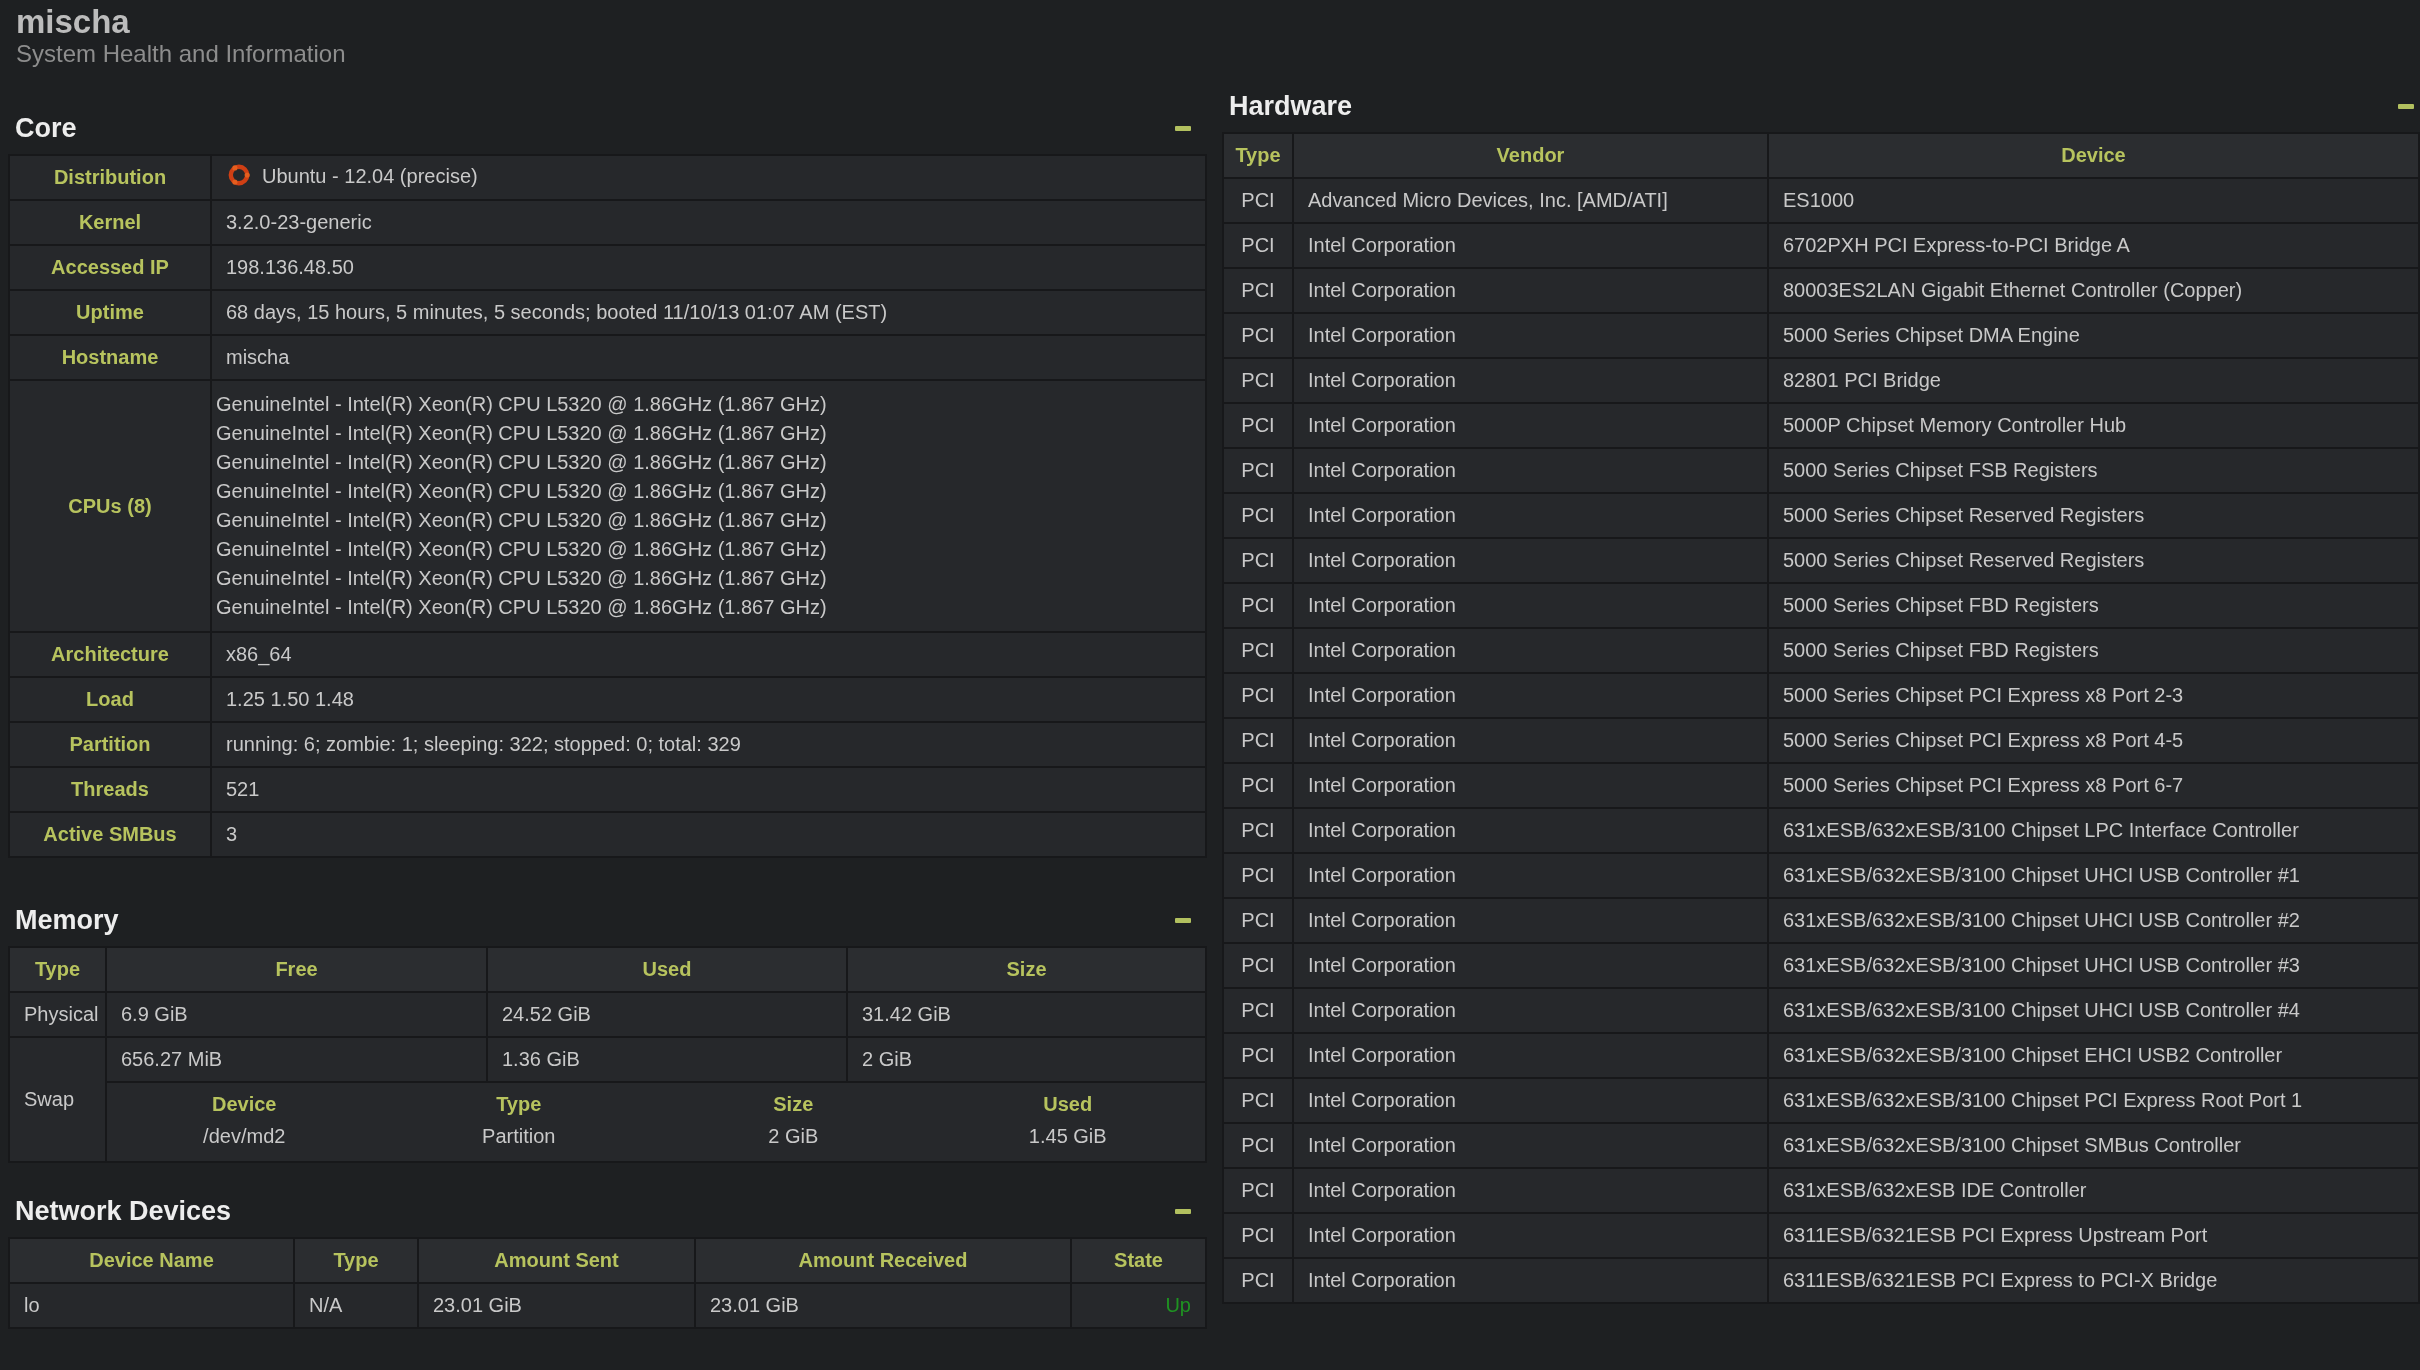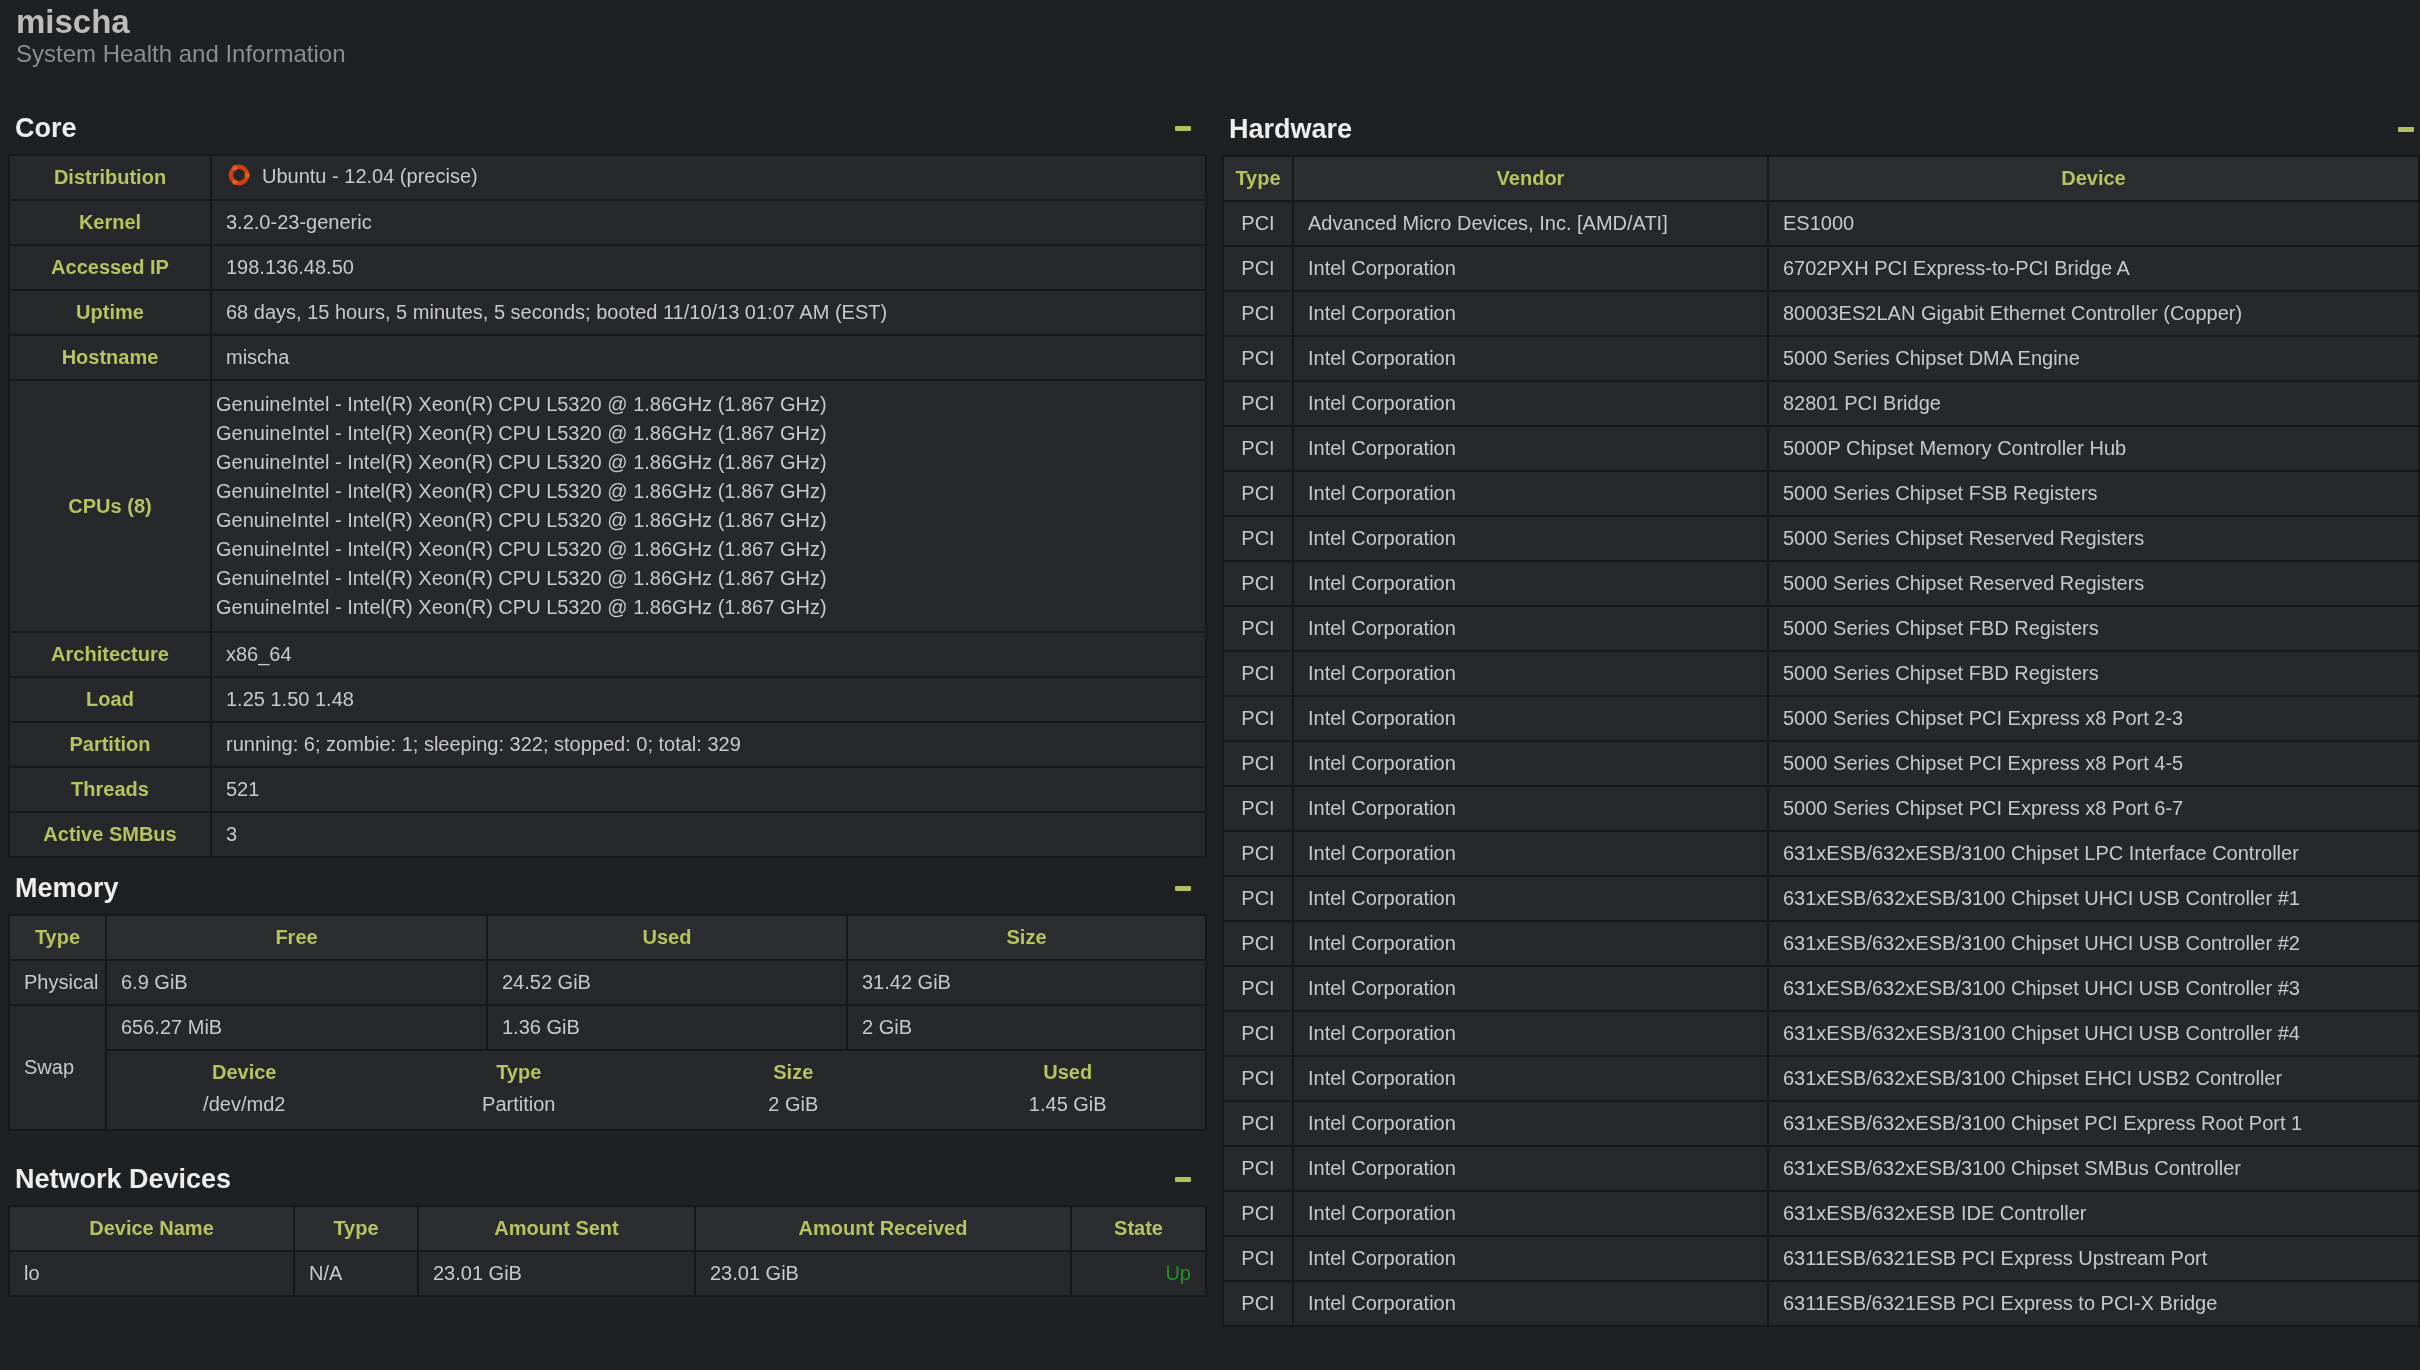--- a/index.html
+++ b/index.html
@@ -13,28 +13,28 @@
     color:#c9c9c9;
   }
 
   
   .page-header { position:absolute; left:16px; top:2px; }
   .page-title { margin:0; font-size:33px; line-height:40px; font-weight:bold; color:#bcbcbc; }
   .page-subtitle { margin:0; font-size:24px; line-height:24px; color:#8d8d8d; }
 
   
   .col-left  { position:absolute; left:8px;    top:102px; width:1199px; }
-  .col-right { position:absolute; left:1222px; top:103px; width:1198px; }
+  .col-right { position:absolute; left:1222px; top:80px; width:1198px; }
 
   
   .section-head { position:relative; height:32px; margin:10px 0 10px 0; }
   .section-head h2 { margin:0; padding-left:7px; font-size:27px; line-height:32px; color:#ededed; font-weight:bold; }
   .collapse { position:absolute; top:14px; right:16px; width:16px; height:5px; background:#b2c05f; border-radius:1px; cursor:pointer; }
   .collapse.hw { right:6px; }
-  .sec-gap-mem { margin-top:14px; }
+  .sec-gap-mem { margin-top:46px; }
   .sec-gap-net { margin-top:32px; }
 
   
   table { border-collapse:collapse; width:100%; table-layout:fixed; background:#26282b; }
   td, th {
     border:2px solid #17181a;
     font-size:20px;
     height:45px;
     padding:0 14px;
     white-space:nowrap;

